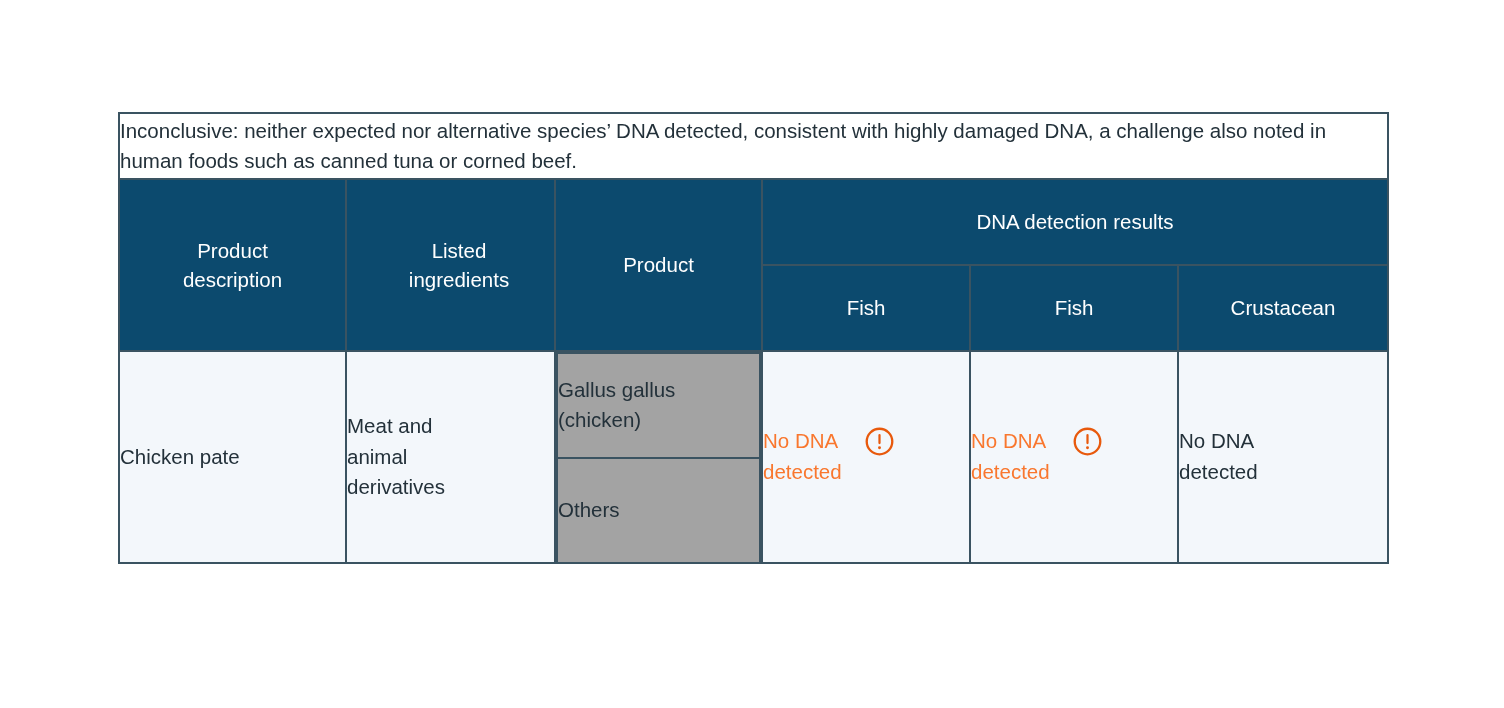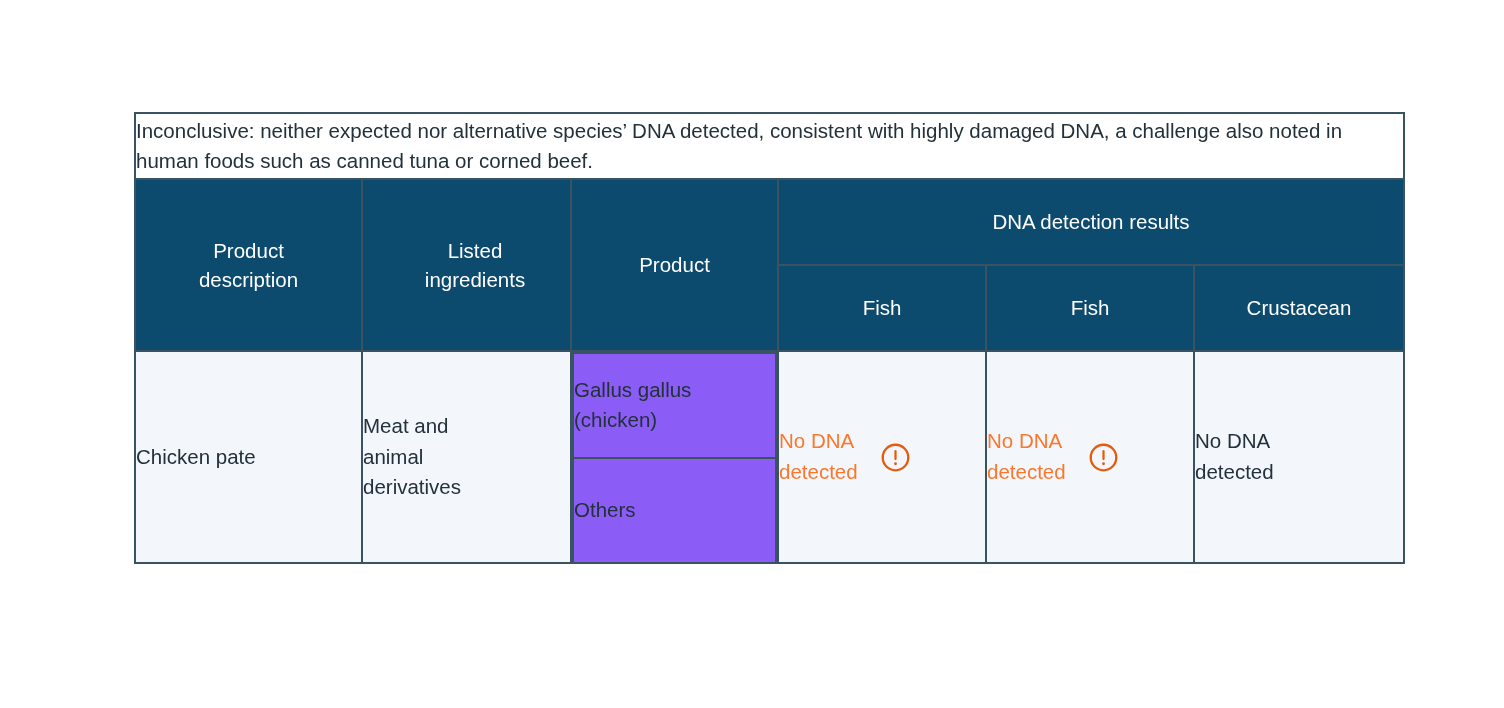--- a/index.html
+++ b/index.html
@@ -27,21 +27,20 @@
     top: 112px;
     width: 1269px;
     box-sizing: border-box;
   }
 
   table.dna-table {
     border-collapse: collapse;
     table-layout: fixed;
     width: 1269px;
     border: 2px solid #22c55e;
-    margin-left: 16px;
   }
 
   table.dna-table td,
   table.dna-table th {
     border: 2px solid #3a5361;
     padding: 0;
     vertical-align: middle;
     font-weight: normal;
   }
 
@@ -87,37 +86,36 @@
 
   .nested {
     border-collapse: collapse;
     table-layout: fixed;
     width: 100%;
     height: 100%;
   }
   .nested td {
     border: 0;
     border-bottom: 2px solid #3a5361;
-    background: #8b5cf6;
+    background: #a3a3a3;
     color: #23313a;
     font-size: 20.5px;
     line-height: 1.5;
     text-align: left;
     padding: 0 18px;
     vertical-align: middle;
     height: 50%;
   }
   .nested tr:last-child td {
     border-bottom: 0;
   }
 
   
   .result-inner {
     display: flex;
-    align-items: center;
     justify-content: flex-start;
     gap: 22px;
   }
   .result-text {
     white-space: pre-line;
   }
   .result-text.alert {
     color: #f9772e;
   }
   .warn-icon {

